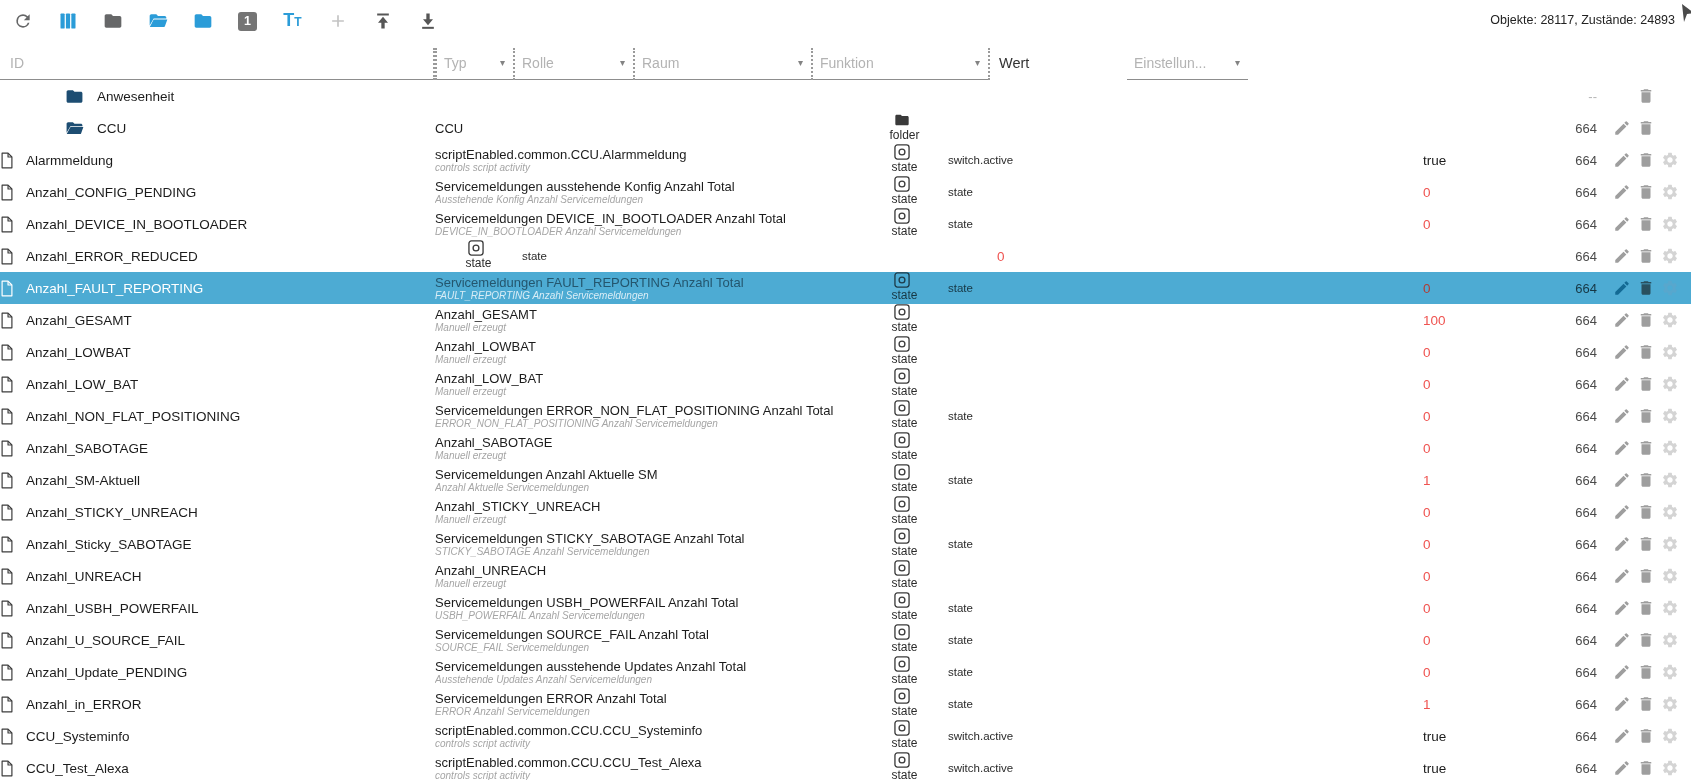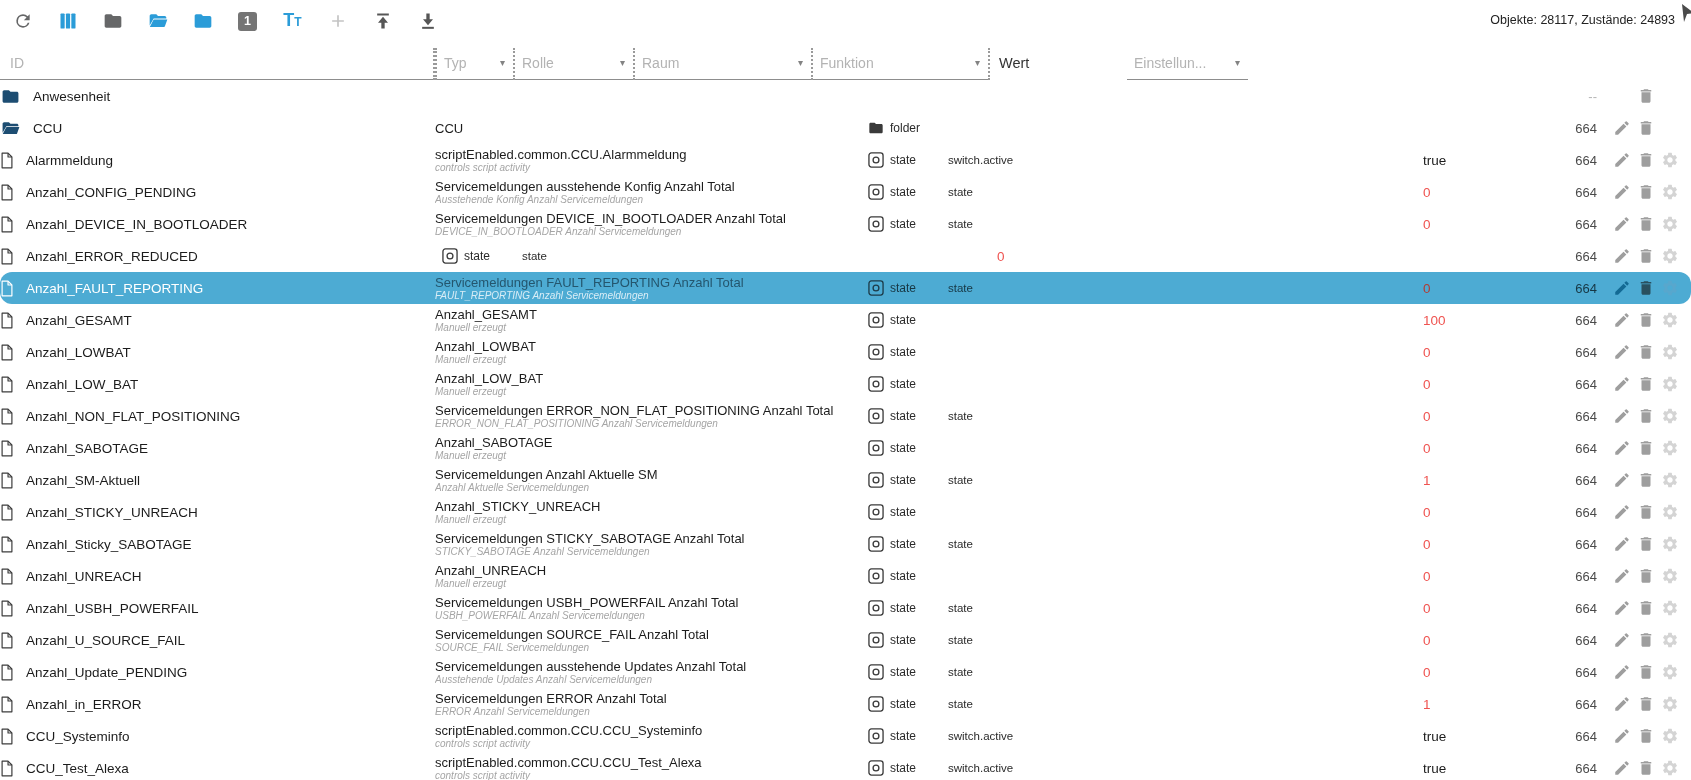--- a/index.html
+++ b/index.html
@@ -40,34 +40,34 @@
   .f-typ { width: 76px; }
   .f-rolle { width: 118px; }
   .f-raum { width: 176px; }
   .f-funktion { width: 175px; }
   .f-wert { width: 132px; border-bottom: none; color: #333; font-size: 14.5px; padding-left: 9px; }
   .f-einst { width: 121px; margin-left: 5px; }
 
   
   .grid { position: absolute; top: 80px; left: 0; width: 1691px; height: 700px; overflow: hidden; }
   .row { height: 32px; display: flex; align-items: center; }
-  .row.selected { background: #4dabd3; border-radius: 12px; }
+  .row.selected { background: #4dabd3; }
   .cell { height: 100%; display: flex; align-items: center; overflow: hidden; }
   .cell-id { width: 435px; }
-  .cell-id.d0 { }
+  .cell-id.d0 { padding-left: 64px; }
   .cell-id.d1 { }
   .tree-icon { margin-right: 12px; display: flex; align-items: center; color: #1d4d72; }
   .ti-folder svg { width: 21px; height: 19px; }
   .ti-file { color: #3c3c3c; }
   .ti-file svg { width: 14px; height: 17px; }
   .tree-label { font-size: 13.5px; color: #1c1c1c; white-space: nowrap; }
   .cell-name { width: 426px; flex-direction: column; justify-content: center; align-items: flex-start; }
   .name-main { font-size: 13px; color: #1c1c1c; line-height: 15px; white-space: nowrap; }
   .name-sub { font-size: 10px; font-style: italic; color: #a5a5a5; line-height: 11px; white-space: nowrap; }
-  .cell-typ { width: 80px; padding-left: 7px; font-size: 12px; color: #2b2b2b; }
+  .cell-typ { width: 80px; padding-left: 7px; font-size: 12px; color: #2b2b2b; flex-direction: column; }
   .typ-icon { display: flex; margin-right: 6px; color: #3a3a3a; }
   .typ-icon svg { width: 16px; height: 16px; }
   .cell-rolle { width: 118px; padding-left: 7px; font-size: 11.5px; color: #2b2b2b; white-space: nowrap; align-items: center; }
   .cell-raum { width: 178px; }
   .cell-funktion { width: 177px; }
   .cell-wert { width: 133px; padding-left: 9px; font-size: 13.5px; }
   .wert-red { color: #ef5350; }
   .wert-dark { color: #1c1c1c; }
   .cell-actions { flex: 1; justify-content: flex-end; padding-right: 12px; }
   .qos { font-size: 13px; color: #4a4a4a; margin-right: 10px; }

